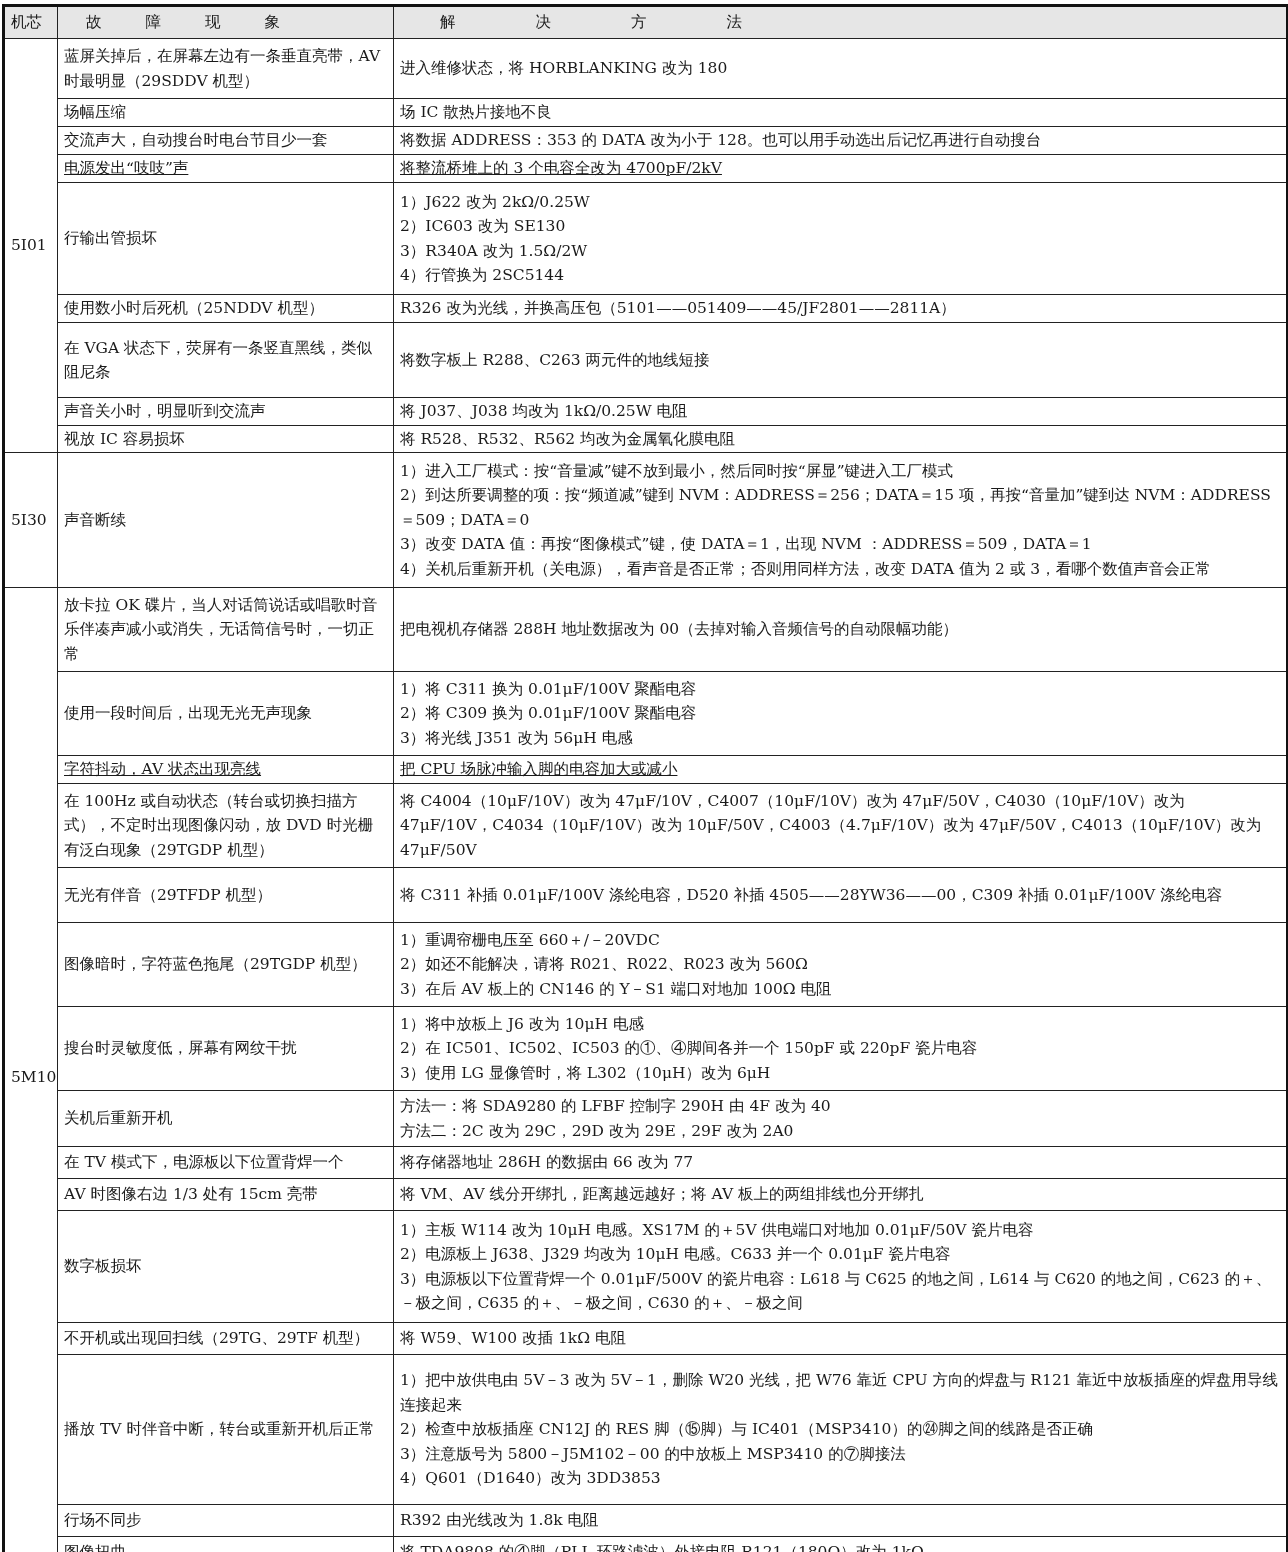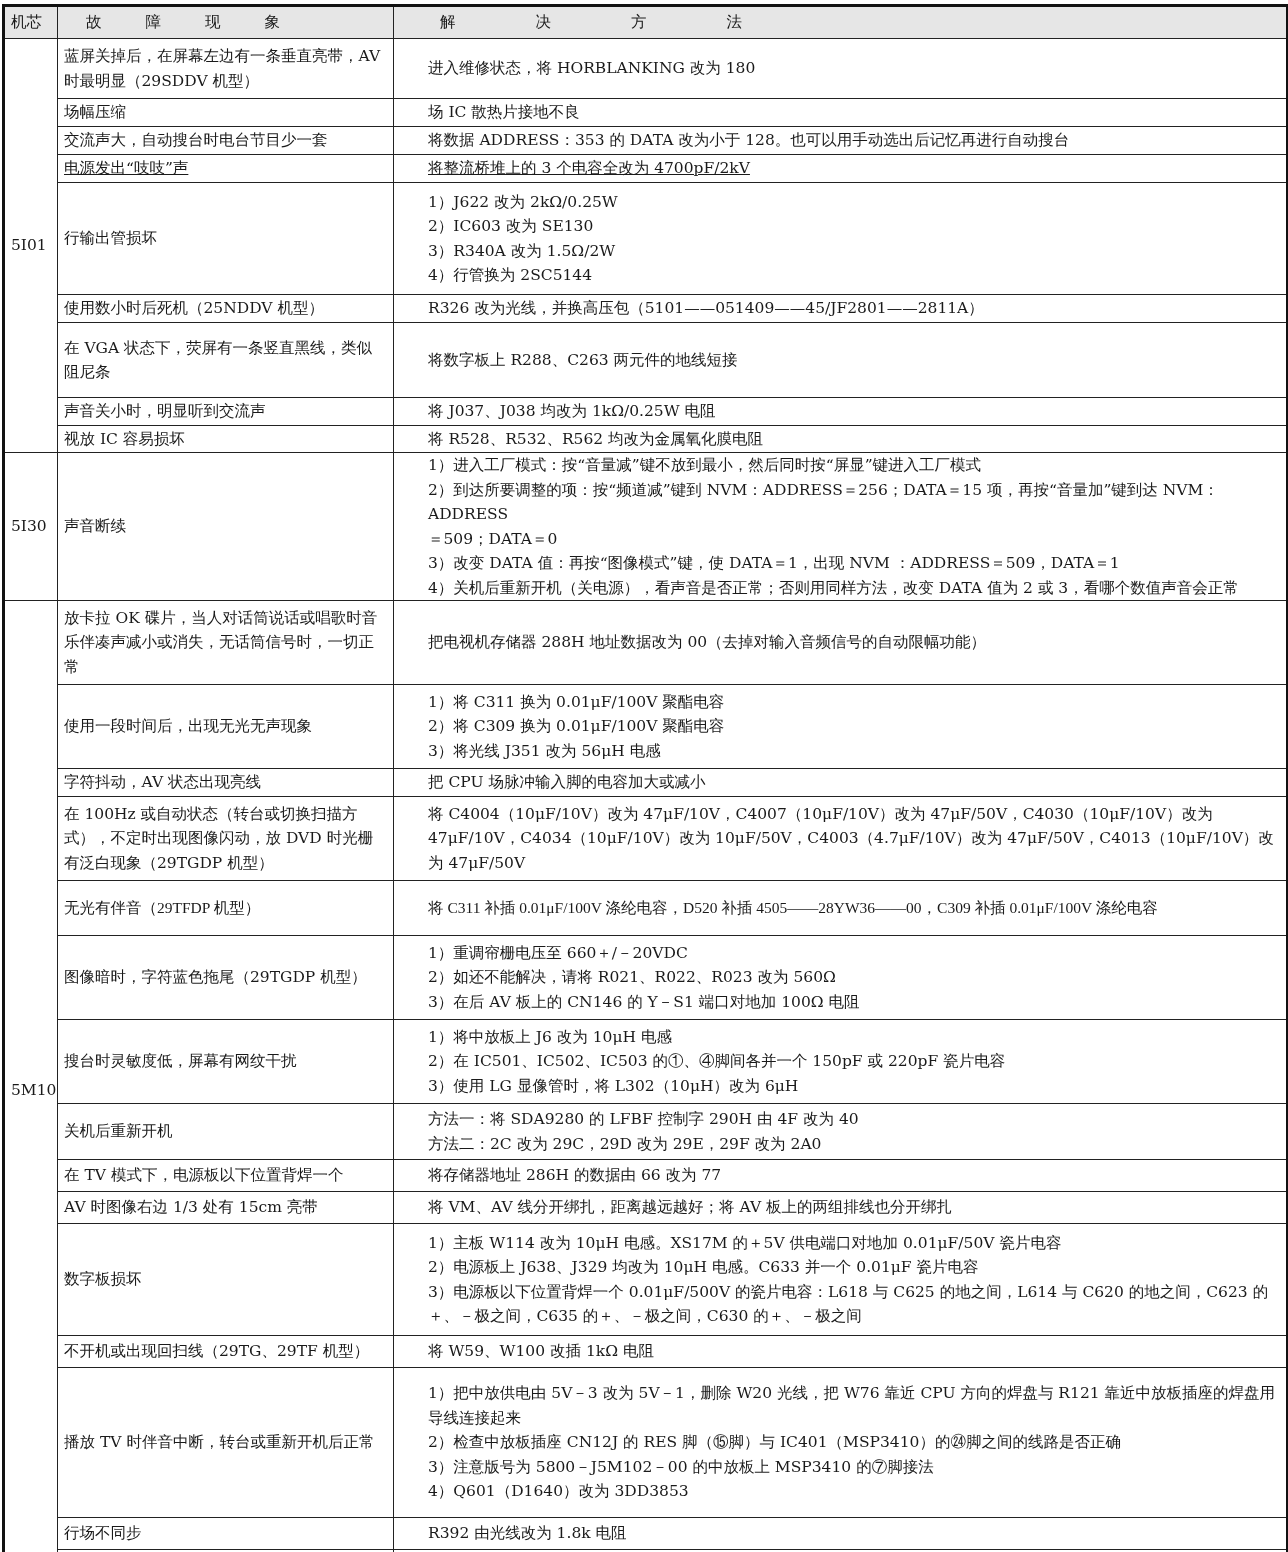--- a/index.html
+++ b/index.html
@@ -11,21 +11,21 @@
     font-size: 15.5px; line-height: 24.5px;
   }
   table.fault-table td, table.fault-table th {
     border: 1.3px solid #222; padding: 0 6px; vertical-align: middle; text-align: left; font-weight: normal;
   }
   thead th { background: #e6e6e6; height: 31px; }
   th.col-core { text-align: center; }
   th.col-fault, th.col-solution { text-align: center; letter-spacing: 0; }
   td.core { text-align: center; padding: 0; }
   .sp { display: inline-block; }
-  .line { display: block; margin-left: 28px; }
+  .line { display: block; }
 </style>
 </head>
 <body>
 
 <table class="fault-table">
   <colgroup>
     <col style="width:54px">
     <col style="width:336px">
     <col style="width:894px">
   </colgroup>
@@ -118,33 +118,33 @@
         </td>
       </tr>
       <tr style="height: 84px;">
         <td>使用一段时间后，出现无光无声现象</td>
         <td>
           <span class="line">1）将 C311 换为 0.01μF/100V 聚酯电容</span>
           <span class="line">2）将 C309 换为 0.01μF/100V 聚酯电容</span>
           <span class="line">3）将光线 J351 改为 56μH 电感</span>
         </td>
       </tr>
-      <tr style="height: 28px;">
+      <tr style="height: 28px; text-decoration: underline;">
         <td>字符抖动，AV 状态出现亮线</td>
         <td>
           <span class="line">把 CPU 场脉冲输入脚的电容加大或减小</span>
         </td>
       </tr>
       <tr style="height: 84px;">
         <td>在 100Hz 或自动状态（转台或切换扫描方式），不定时出现图像闪动，放 DVD 时光栅有泛白现象（29TGDP 机型）</td>
         <td>
           <span class="line">将 C4004（10μF/10V）改为 47μF/10V，C4007（10μF/10V）改为 47μF/50V，C4030（10μF/10V）改为 47μF/10V，C4034（10μF/10V）改为 10μF/50V，C4003（4.7μF/10V）改为 47μF/50V，C4013（10μF/10V）改为 47μF/50V</span>
         </td>
       </tr>
-      <tr style="height: 55px; font-family: Liberation Serif, serif;">
+      <tr style="height: 55px;">
         <td>无光有伴音（29TFDP 机型）</td>
         <td>
           <span class="line">将 C311 补插 0.01μF/100V 涤纶电容，D520 补插 4505——28YW36——00，C309 补插 0.01μF/100V 涤纶电容</span>
         </td>
       </tr>
       <tr style="height: 84px;">
         <td>图像暗时，字符蓝色拖尾（29TGDP 机型）</td>
         <td>
           <span class="line">1）重调帘栅电压至 660＋/－20VDC</span>
           <span class="line">2）如还不能解决，请将 R021、R022、R023 改为 560Ω</span>

